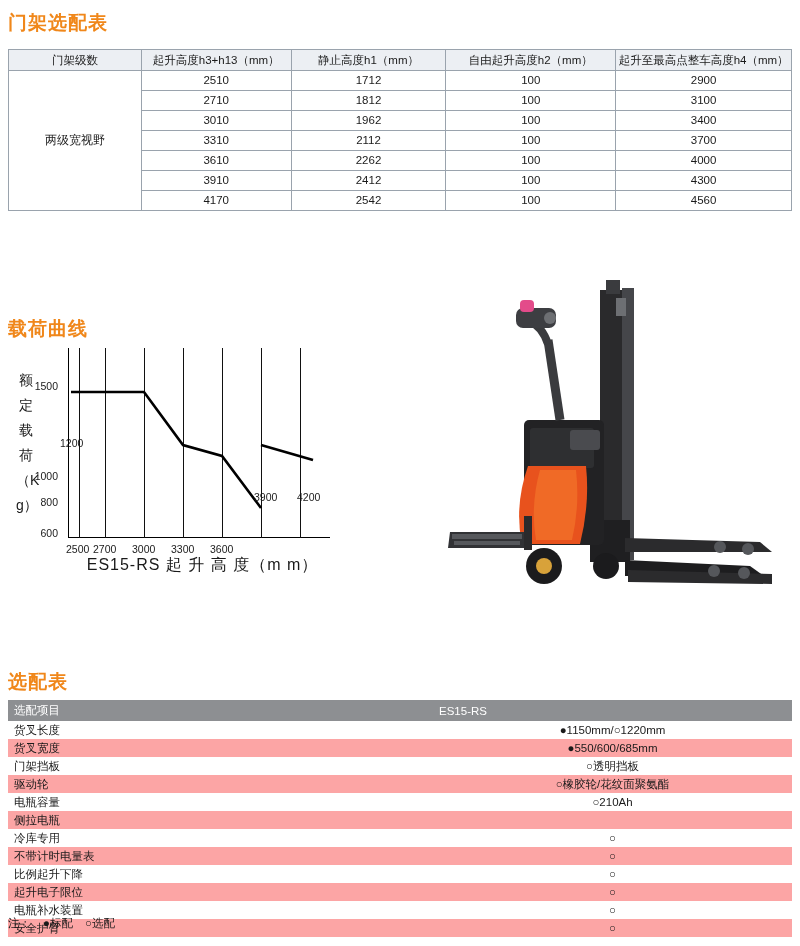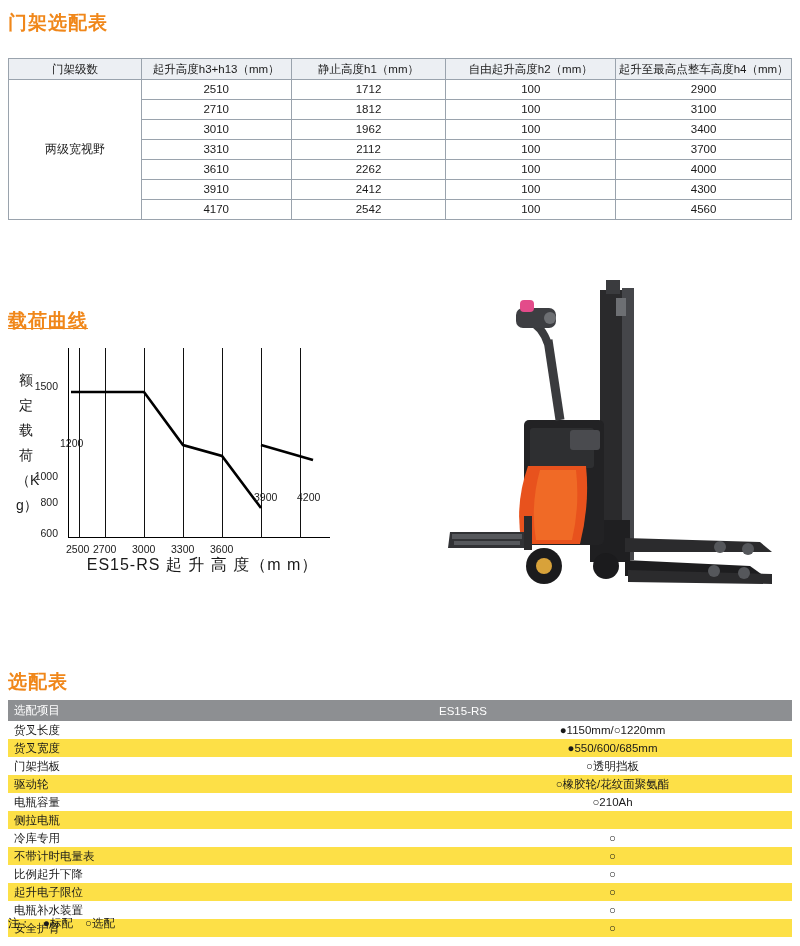--- a/index.html
+++ b/index.html
@@ -15,25 +15,25 @@
   .page { position: relative; width: 664px; height: 946px; }
 
   
   .section-title {
     color: #f0871a;
     font-size: 19px;
     font-weight: bold;
     letter-spacing: 1px;
   }
   #mast-title { position: absolute; left: 8px; top: 10px; }
-  #load-title { position: absolute; left: 8px; top: 308px; text-decoration: underline; }
+  #load-title { position: absolute; left: 8px; top: 316px; }
   #option-title { position: absolute; left: 8px; top: 669px; }
 
   
-  .mast-table-wrap { position: absolute; left: 8px; top: 58px; width: 784px; }
+  .mast-table-wrap { position: absolute; left: 8px; top: 49px; width: 784px; }
   table.mast {
     width: 784px;
     border-collapse: collapse;
     font-size: 11.5px;
   }
   table.mast th, table.mast td {
     border: 1px solid #9aa3ad;
     text-align: center;
     padding: 2px 0 3px 0;
     height: 17px;
@@ -87,21 +87,21 @@
   table.opt th {
     background: #8d8f92; color: #ffffff; font-weight: normal;
     text-align: left; padding: 3px 6px; height: 17px; font-size: 11.5px;
   }
   table.opt th.val { }
   table.opt td {
     padding: 2px 6px; height: 17px; line-height: 14px;
   }
   table.opt td.val { text-align: center; }
   table.opt tr.odd td { background: #ffffff; margin-left: 15px; }
-  table.opt tr.even td { background: #fde047; }
+  table.opt tr.even td { background: #fca5a5; }
   table.opt col.oc1 { width: 425px; }
   table.opt col.oc2 { width: 359px; }
   .note {
     position: absolute; left: 8px; top: 916px; font-size: 11.5px;
   }
   .note span { margin-right: 12px; }
 </style>
 </head>
 <body>
 

